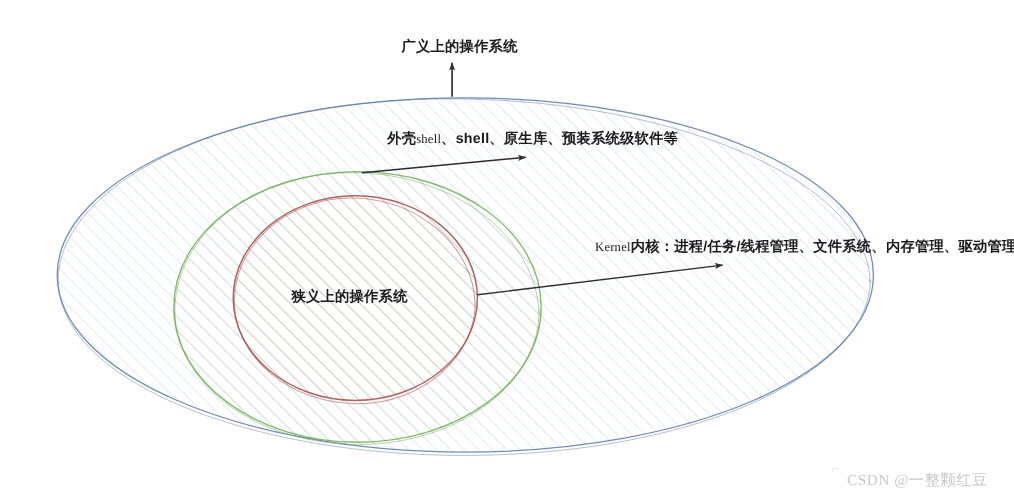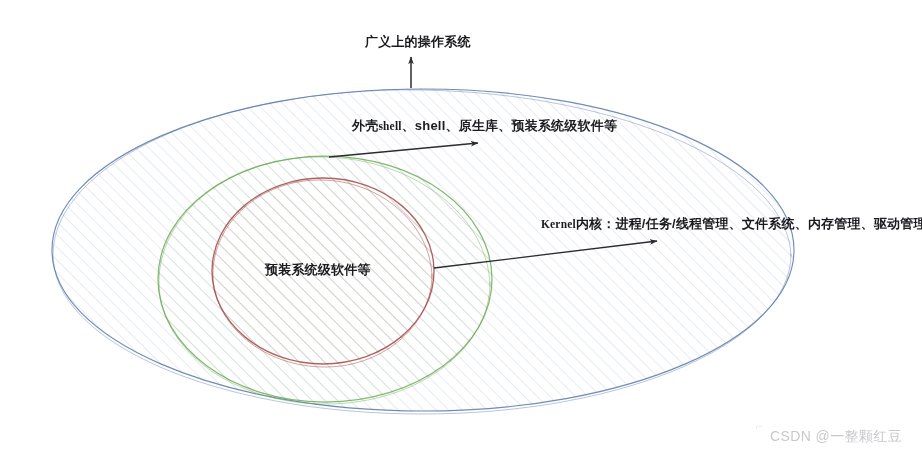--- a/index.html
+++ b/index.html
@@ -33,21 +33,21 @@
   .label {
     position: absolute;
     white-space: nowrap;
     color: #1b1b1f;
     font-weight: bold;
     font-family: "Liberation Sans", "DejaVu Sans", sans-serif;
     letter-spacing: 0.2px;
   }
   .label .latin {
     font-family: "Liberation Serif", "DejaVu Serif", serif;
-    font-weight: bold;
+    font-weight: normal;
     font-size: 0.88em;
   }
   #label-broad-os {
     left: 365px;
     top: 33px;
     font-size: 13px;
   }
   #label-shell {
     left: 352px;
     top: 117px;
@@ -62,21 +62,21 @@
     left: 265px;
     top: 261px;
     font-size: 13px;
   }
   #watermark {
     position: absolute;
     left: 770px;
     top: 428px;
     font-size: 14px;
     color: #c9c9cd;
-    font-family: Liberation Sans, sans-serif;
+    font-family: Liberation Serif, serif;
     white-space: nowrap;
     letter-spacing: 0.4px;
   }
   #watermark-mark {
     position: absolute;
     left: 756px;
     top: 419px;
     font-size: 12px;
     color: #e2e2e6;
     font-family: "Liberation Serif", "DejaVu Serif", serif;
@@ -151,18 +151,18 @@
 
     <line x1="434" y1="268" x2="657" y2="241" stroke="#2b2b30" stroke-width="1.3" marker-end="url(#arrowhead)"></line>
   </svg>
 
   <div class="label" id="label-broad-os">广义上的操作系统</div>
 
   <div class="label" id="label-shell"><span>外壳</span><span class="latin">shell</span><span>、shell、原生库、预装系统级软件等</span></div>
 
   <div class="label" id="label-kernel"><span class="latin">Kernel</span><span>内核：进程/任务/线程管理、文件系统、内存管理、驱动管理等</span></div>
 
-  <div class="label" id="label-narrow-os">预装系统级软件等</div>
+  <div class="label" id="label-narrow-os">狭义上的操作系统</div>
 
   <div id="watermark-mark">⌐</div>
   <div id="watermark">CSDN @一整颗红豆</div>
 
 </div>
 
 </body></html>

